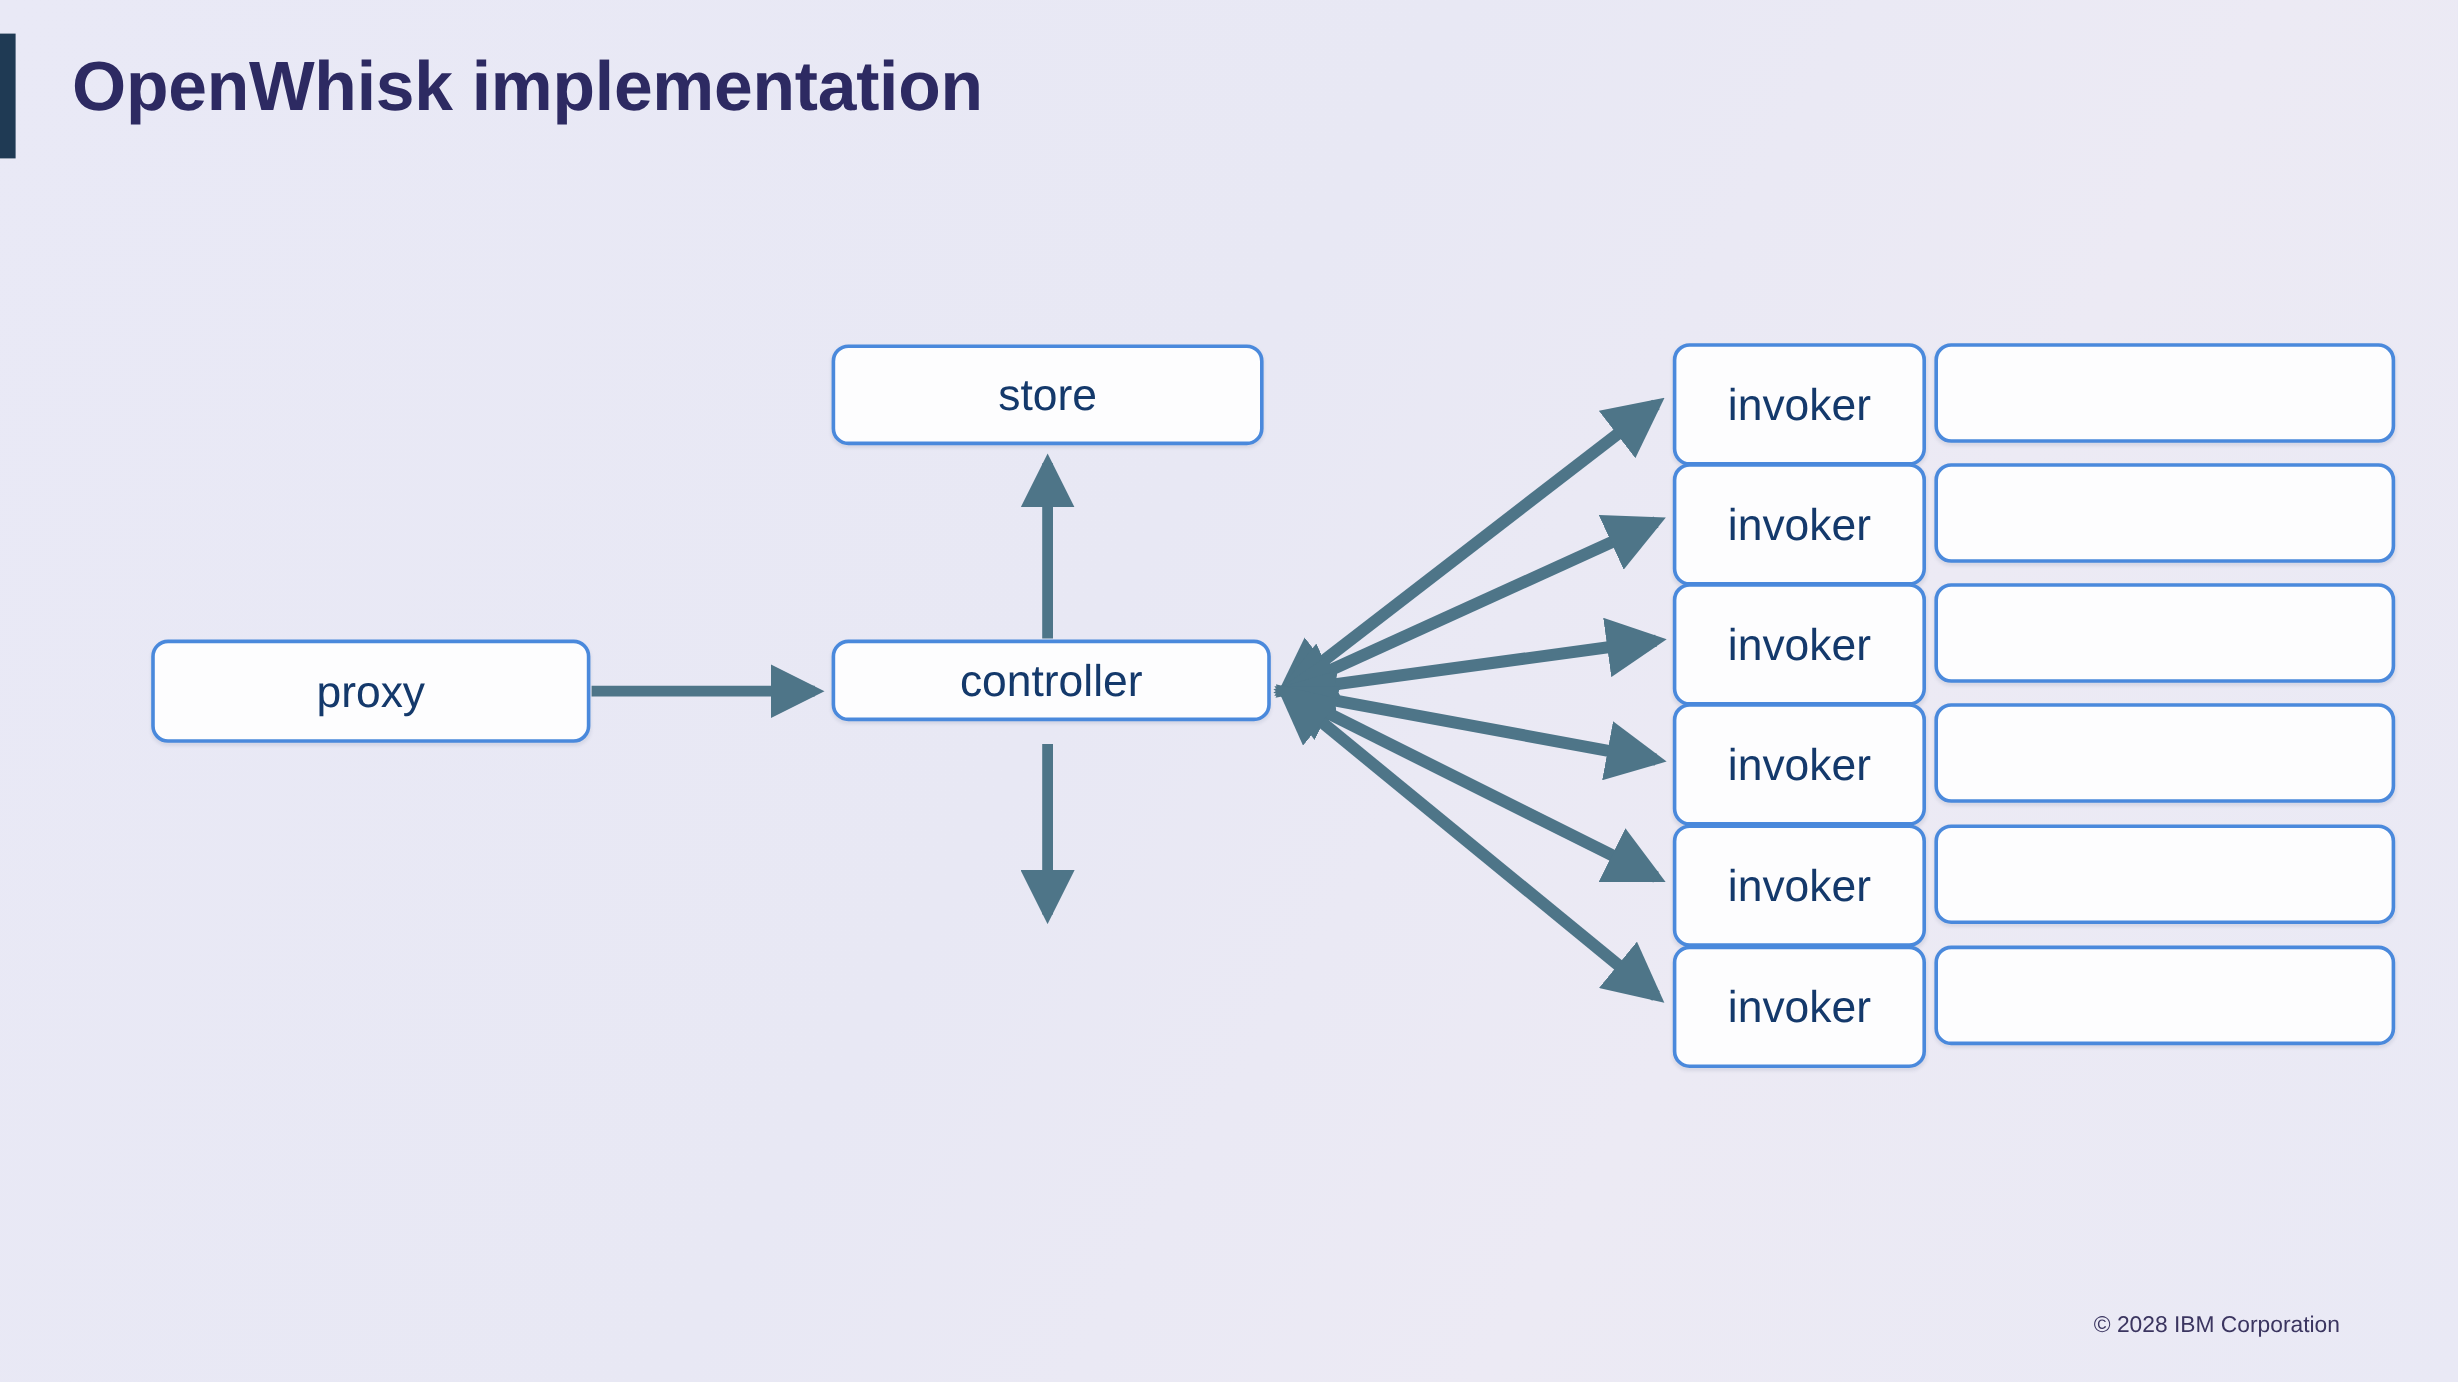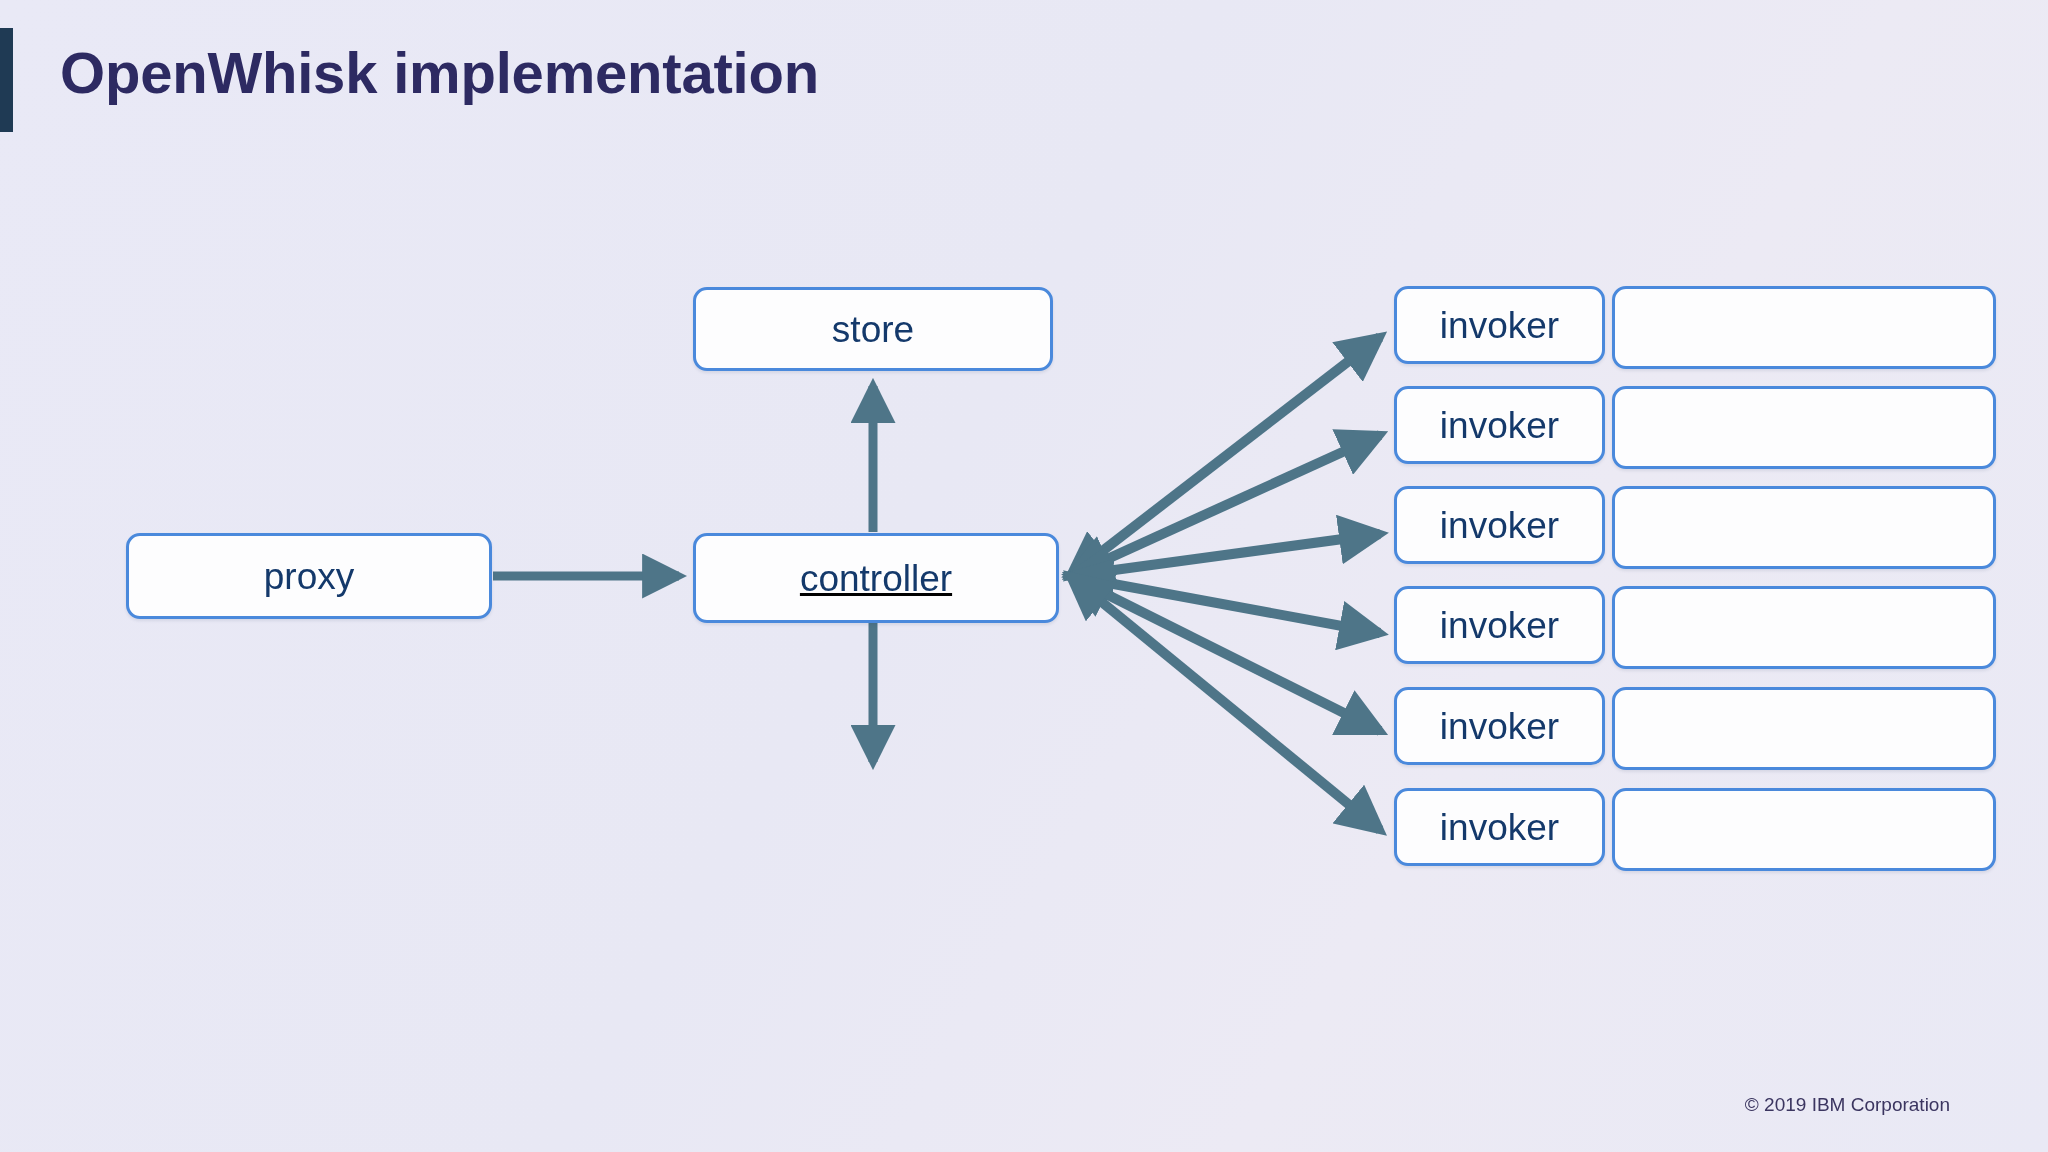--- a/index.html
+++ b/index.html
@@ -70,35 +70,35 @@
     font-weight: 400;
     line-height: 1;
     white-space: nowrap;
   }
   .node.empty {
     background: #fdfdfe;
   }
 
   #node-proxy    { left: 126px;  top: 533px; width: 366px; height: 86px; }
   #node-store    { left: 693px;  top: 287px; width: 360px; height: 84px; }
-  #node-controller { left: 693px; top: 533px; width: 366px; height: 90px; text-decoration: underline; }
+  #node-controller { left: 693px; top: 533px; width: 366px; height: 68px; }
   #node-registry { left: 693px;  top: 776px; width: 364px; height: 85px; }
 
   .invoker-row {
     position: absolute;
     left: 1394px;
     width: 602px;
     height: 83px;
   }
   .invoker-label-box {
     position: absolute;
     left: 0;
     top: 0;
     width: 211px;
-    height: 78px;
+    height: 102px;
   }
   .invoker-slot-box {
     position: absolute;
     left: 218px;
     top: 0;
     width: 384px;
     height: 83px;
   }
 
   
@@ -221,15 +221,15 @@
 
   <div class="invoker-row" style="top:788px;">
     <div class="node invoker-label-box">
       <span class="node-label">invoker</span>
     </div>
     <div class="node empty invoker-slot-box">
       <span class="node-label"></span>
     </div>
   </div>
 
-  <div class="footer">© 2019 IBM Corporation</div>
+  <div class="footer">© 2028 IBM Corporation</div>
 
 </div>
 
 </body></html>

